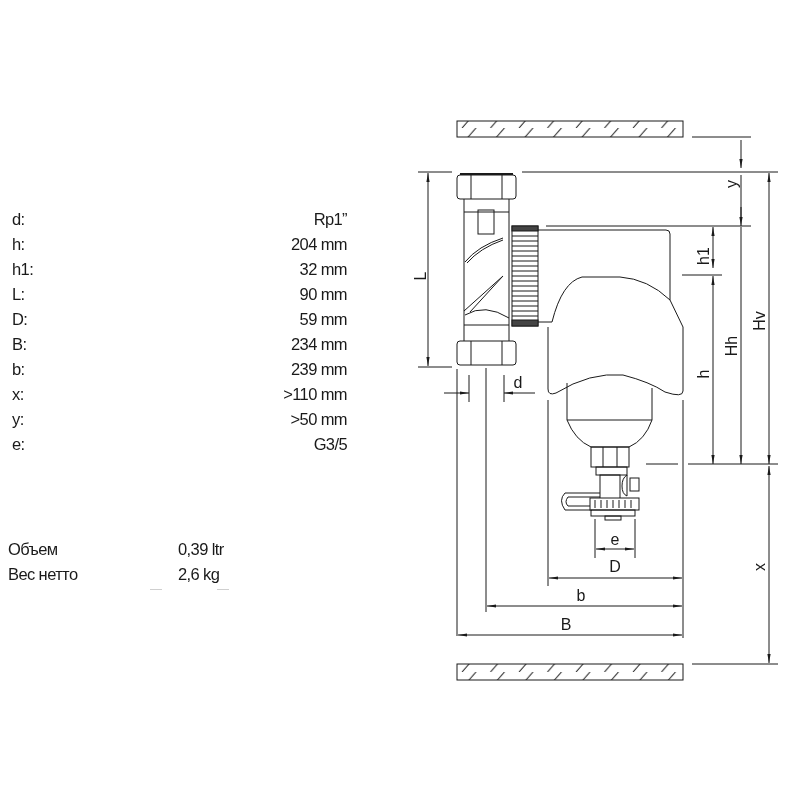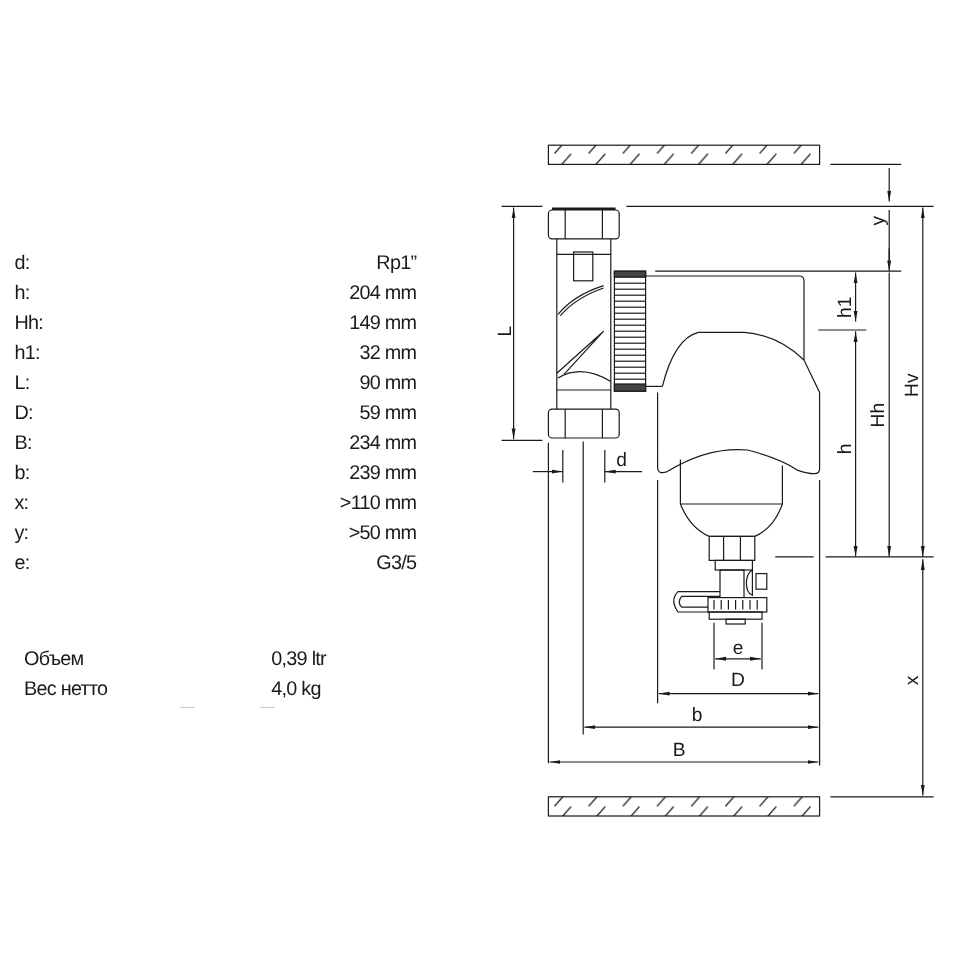--- a/index.html
+++ b/index.html
@@ -2,45 +2,41 @@
 <html><head>
 <meta charset="utf-8">
 <style>
   html, body { margin:0; padding:0; background:#ffffff; }
   body { width:800px; height:800px; position:relative; overflow:hidden;
          font-family: "Liberation Sans", sans-serif; color:#1a1a1a; }
   .spec-table { position:absolute; left:12px; top:207px; width:335px; }
   .spec-row { position:relative; height:25px; font-size:16.5px; line-height:25px; letter-spacing:-0.6px; }
   .spec-row .k { position:absolute; left:0; }
   .spec-row .v { position:absolute; right:0; }
-  .extra { position:absolute; left:20px; top:537px; width:300px; }
+  .extra { position:absolute; left:8px; top:537px; width:300px; }
   .extra-row { position:relative; height:25px; font-size:16.5px; line-height:25px; letter-spacing:-0.6px; }
   .extra-row .k { position:absolute; left:0; }
-  .extra-row .v { position:absolute; left:170px;margin-left:36px; }
+  .extra-row .v { position:absolute; left:170px; }
   .smudge { position:absolute; height:1px; background:#cfcfcf; top:589px; }
   svg.drawing { position:absolute; left:0; top:0; }
   svg text { font-family: "Liberation Sans", sans-serif; font-size:16px; fill:#1a1a1a; }
 </style>
 </head>
 <body>
 
 <div class="spec-table">
   <div class="spec-row">
       <span class="k">d:</span>
       <span class="v">Rp1”</span>
     </div>
   <div class="spec-row">
       <span class="k">h:</span>
       <span class="v">204 mm</span>
     </div>
   <div class="spec-row">
-      <span class="k">Hh:</span>
-      <span class="v">149 mm</span>
-    </div>
-  <div class="spec-row">
       <span class="k">h1:</span>
       <span class="v">32 mm</span>
     </div>
   <div class="spec-row">
       <span class="k">L:</span>
       <span class="v">90 mm</span>
     </div>
   <div class="spec-row">
       <span class="k">D:</span>
       <span class="v">59 mm</span>
@@ -67,21 +63,21 @@
     </div>
 </div>
 
 <div class="extra">
   <div class="extra-row">
       <span class="k">Объем</span>
       <span class="v">0,39 ltr</span>
     </div>
   <div class="extra-row">
       <span class="k">Вес нетто</span>
-      <span class="v">4,0 kg</span>
+      <span class="v">2,6 kg</span>
     </div>
 </div>
 <div class="smudge" style="left:150px;width:12px;"></div>
 <div class="smudge" style="left:217px;width:12px;"></div>
 
 <svg class="drawing" width="800" height="800" viewBox="0 0 800 800">
   <defs>
     <marker id="arr" viewBox="0 0 10 10" refX="10" refY="5" markerWidth="9" markerHeight="9" orient="auto-start-reverse" markerUnits="userSpaceOnUse">
       <path d="M0,3.2 L10,5 L0,6.8 z" fill="#1a1a1a"></path>
     </marker>

